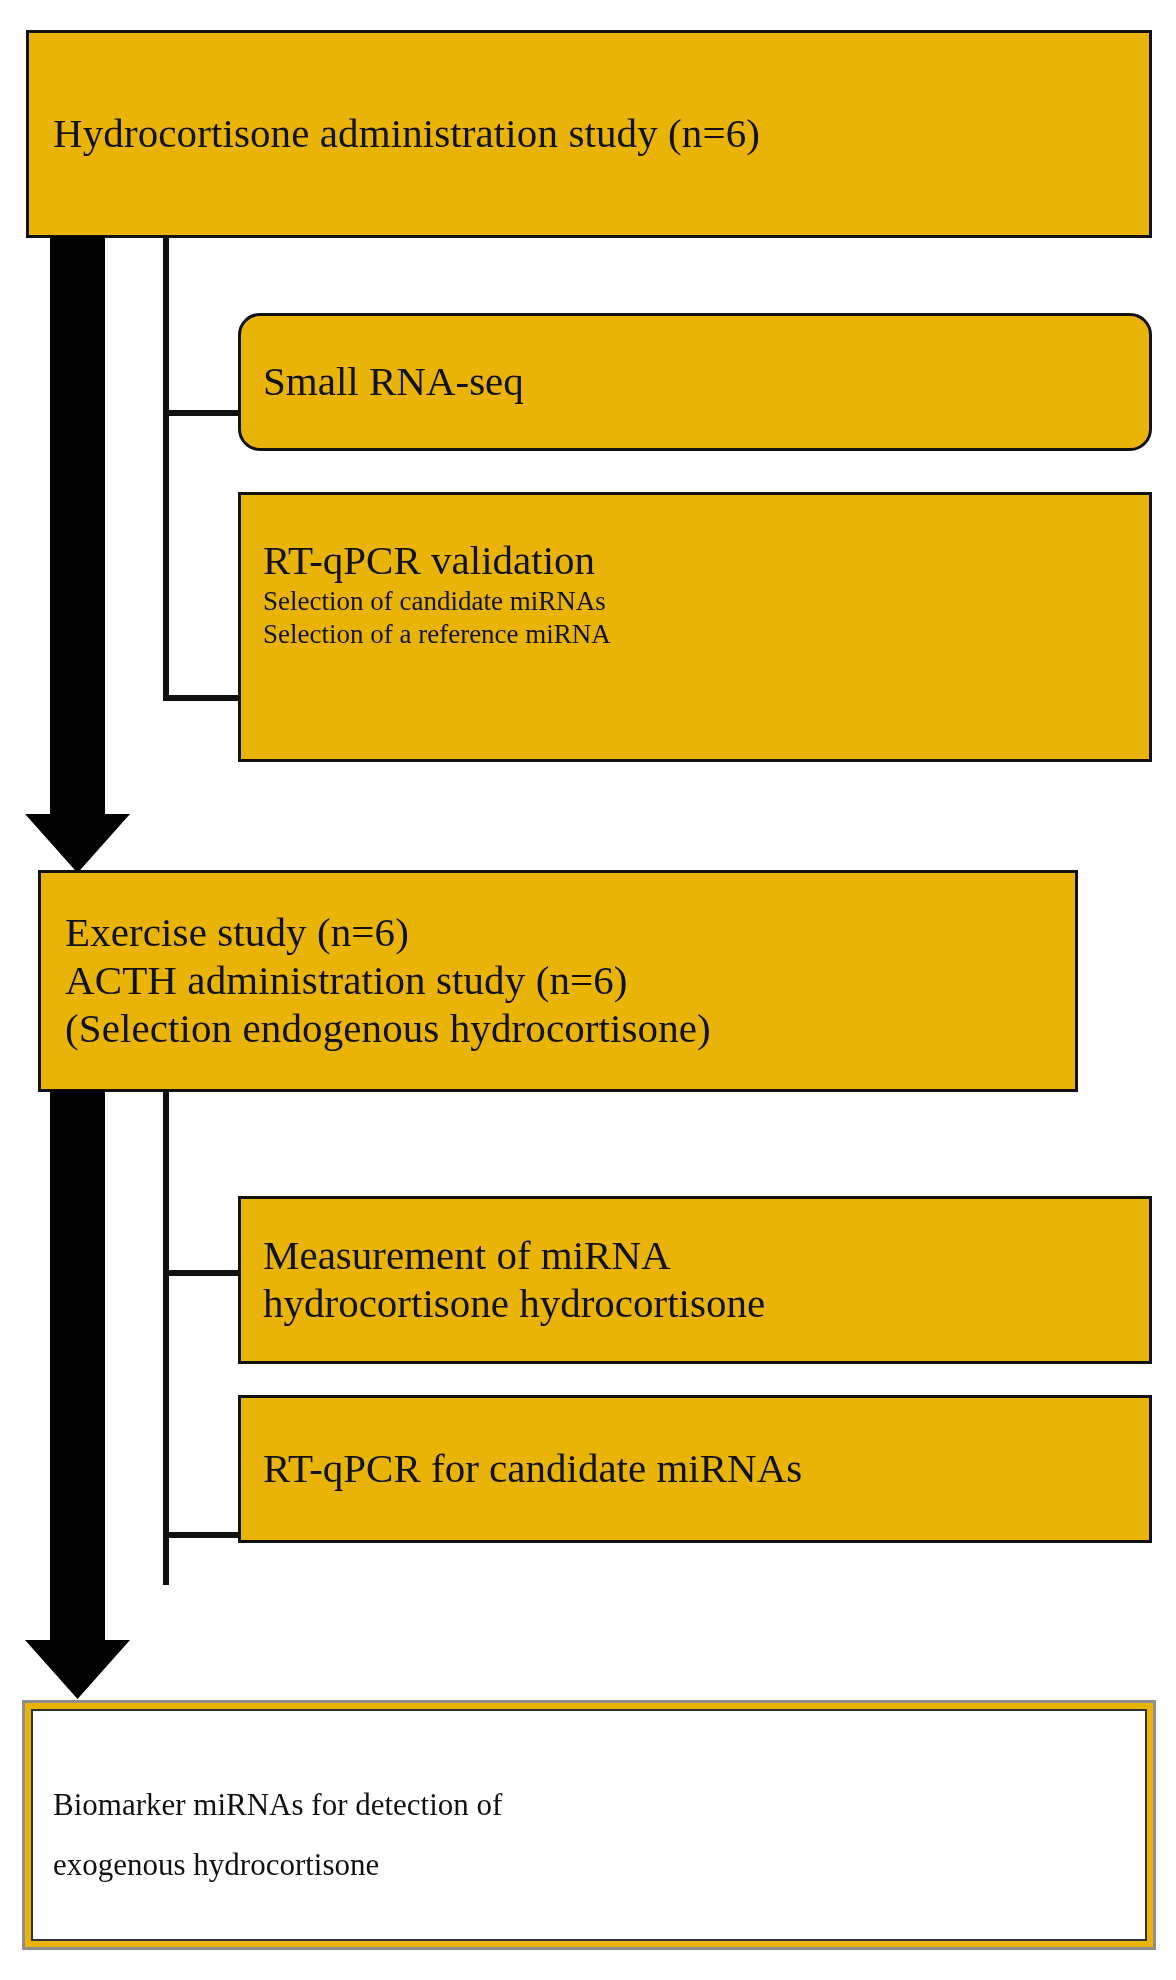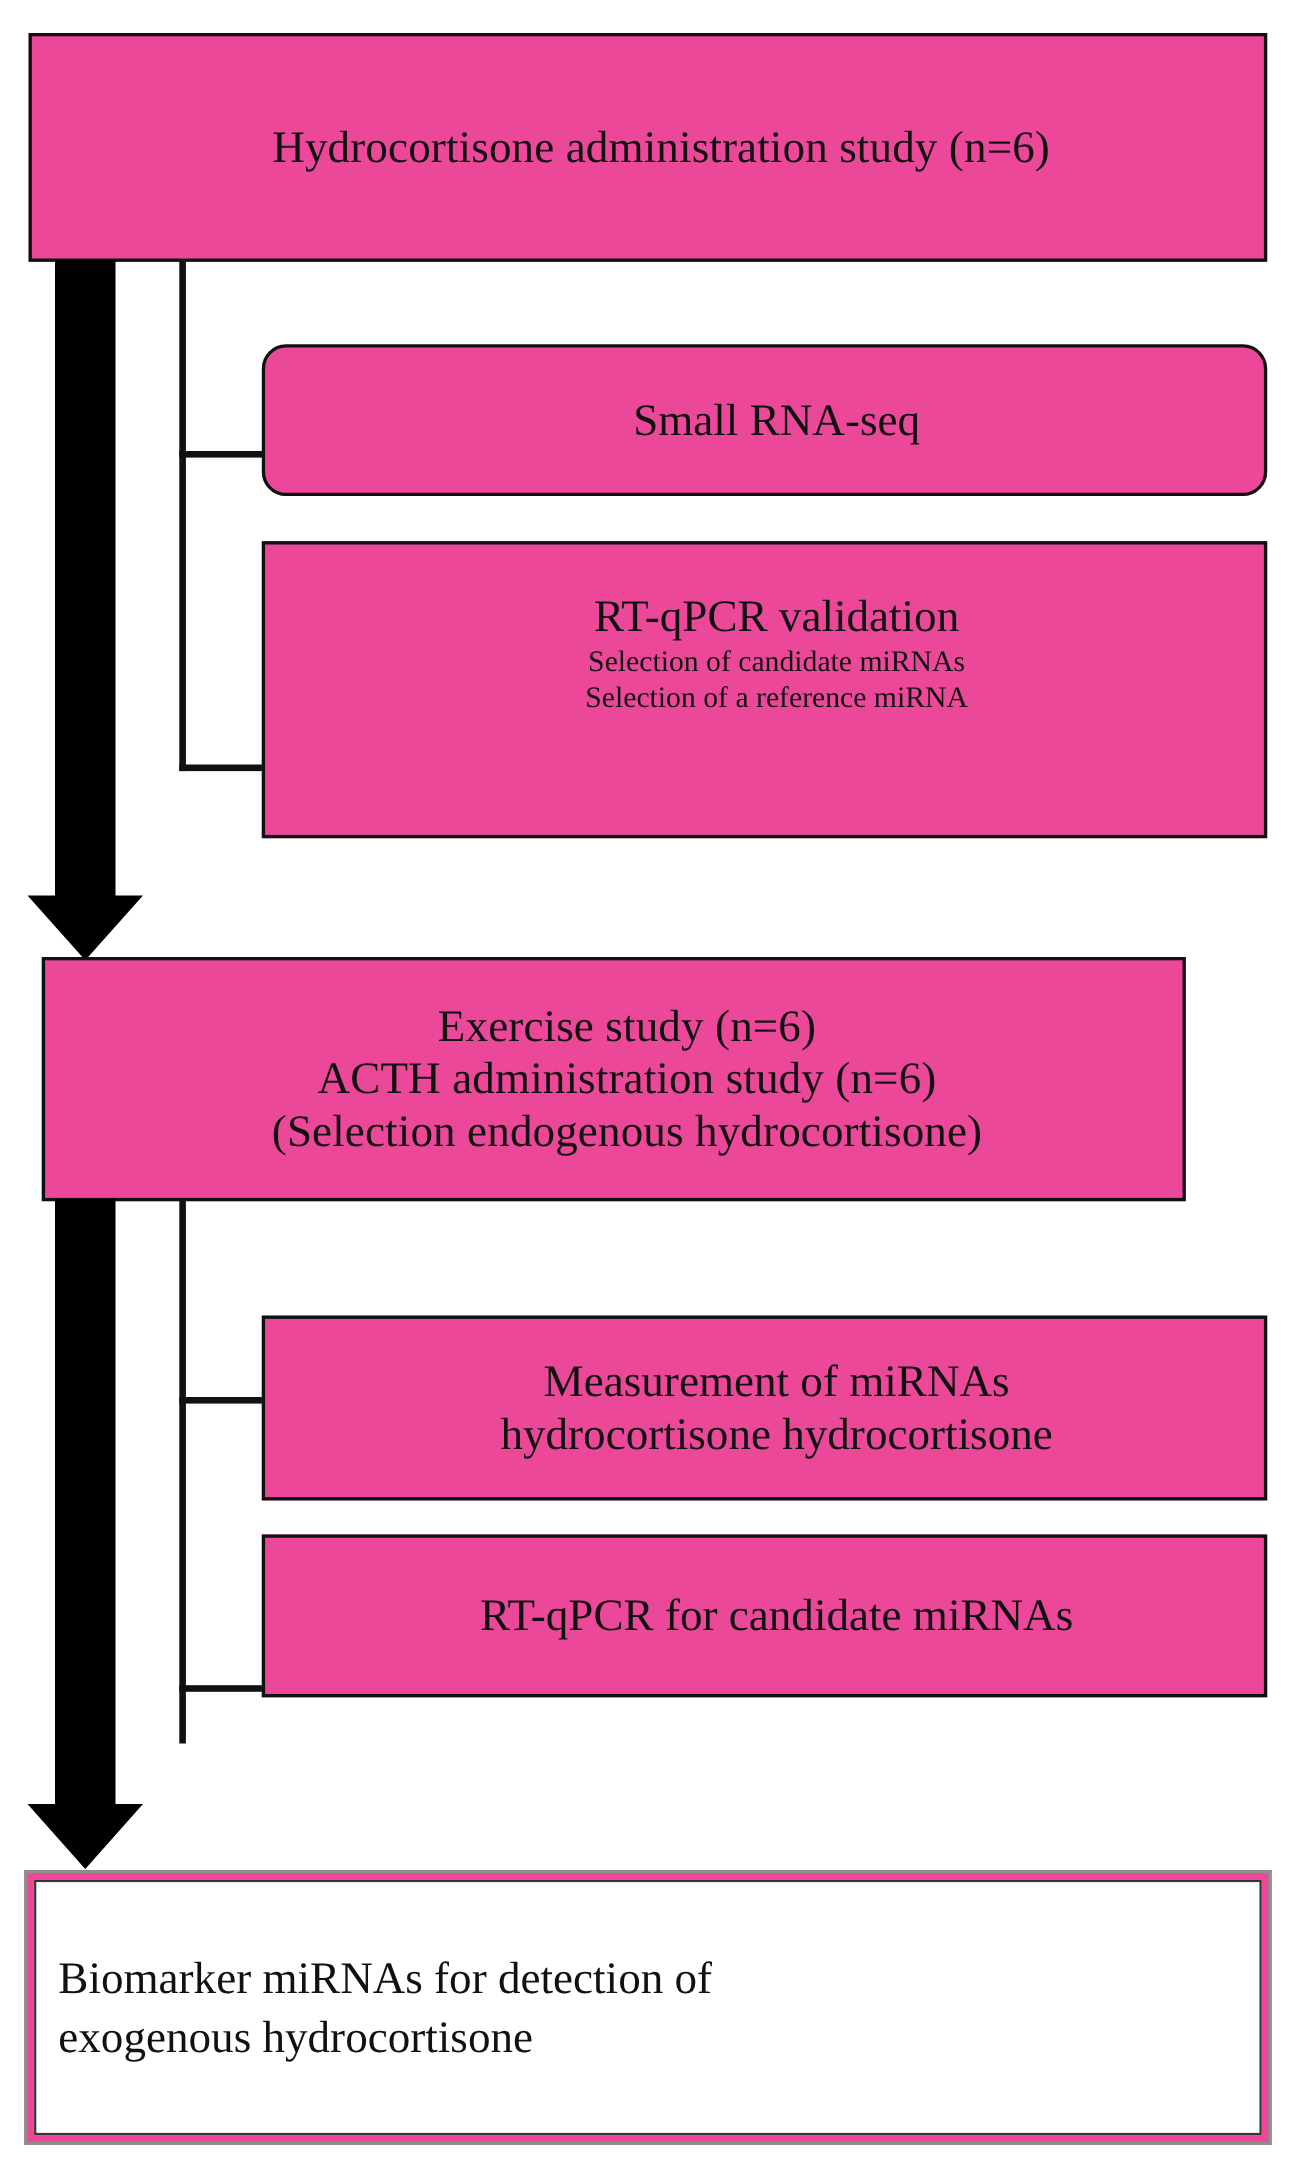--- a/index.html
+++ b/index.html
@@ -13,26 +13,25 @@
     height: 1980px;
     background: #ffffff;
     font-family: "Liberation Serif", "DejaVu Serif", serif;
     overflow: hidden;
   }
 
   
   .node {
     position: absolute;
     box-sizing: border-box;
-    background: #ec4899;
+    background: #eab308;
     border: 3px solid #111111;
     display: flex;
     flex-direction: column;
     justify-content: center;
-    align-items: center;
   }
   .node .line {
     display: block;
     white-space: nowrap;
   }
 
   
   .stage .line {
     font-size: 41px;
     line-height: 1.17;
@@ -62,25 +61,26 @@
     box-sizing: border-box;
     width: 100%;
     height: 100%;
     border: 2px solid #333333;
     background: #ffffff;
     display: flex;
     flex-direction: column;
     justify-content: center;
   }
   .terminal-inner .line {
-    font-size: 41px;
+    font-size: 31px;
     line-height: 1.30;
     color: #111111;
     padding-left: 20px;
     white-space: nowrap;
+    margin-top: 20px;
   }
 
   
   .big-arrow {
     position: absolute;
   }
   .branch {
     position: absolute;
   }
   .branch svg, .big-arrow svg { display: block; }
@@ -137,21 +137,21 @@
     <svg width="100" height="500" viewBox="0 0 100 500" xmlns="http://www.w3.org/2000/svg">
       <rect x="3" y="0" width="6" height="495" fill="#111111"></rect>
 
       <rect x="3" y="180" width="80" height="6" fill="#111111"></rect>
 
       <rect x="3" y="442" width="80" height="6" fill="#111111"></rect>
     </svg>
   </div>
 
   <div class="node sub" style="left:238px; top:1196px; width:914px; height:168px;">
-    <span class="line">Measurement of miRNAs</span>
+    <span class="line">Measurement of miRNA</span>
     <span class="line">hydrocortisone hydrocortisone</span>
   </div>
 
   <div class="node sub" style="left:238px; top:1395px; width:914px; height:148px;">
     <span class="line">RT-qPCR for candidate miRNAs</span>
   </div>
 
   <div class="node terminal" style="left:22px; top:1700px; width:1134px; height:250px; border-width:3px;">
     <div class="terminal-inner">
       <span class="line">Biomarker miRNAs for detection of</span>

